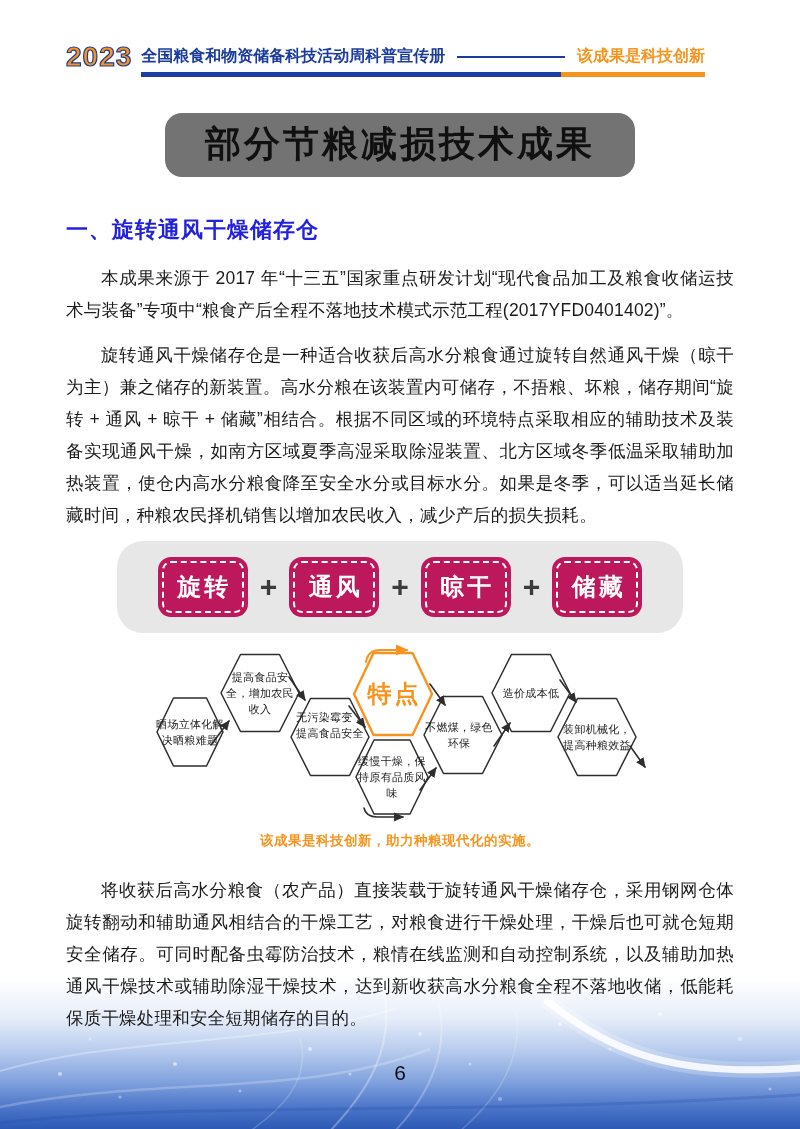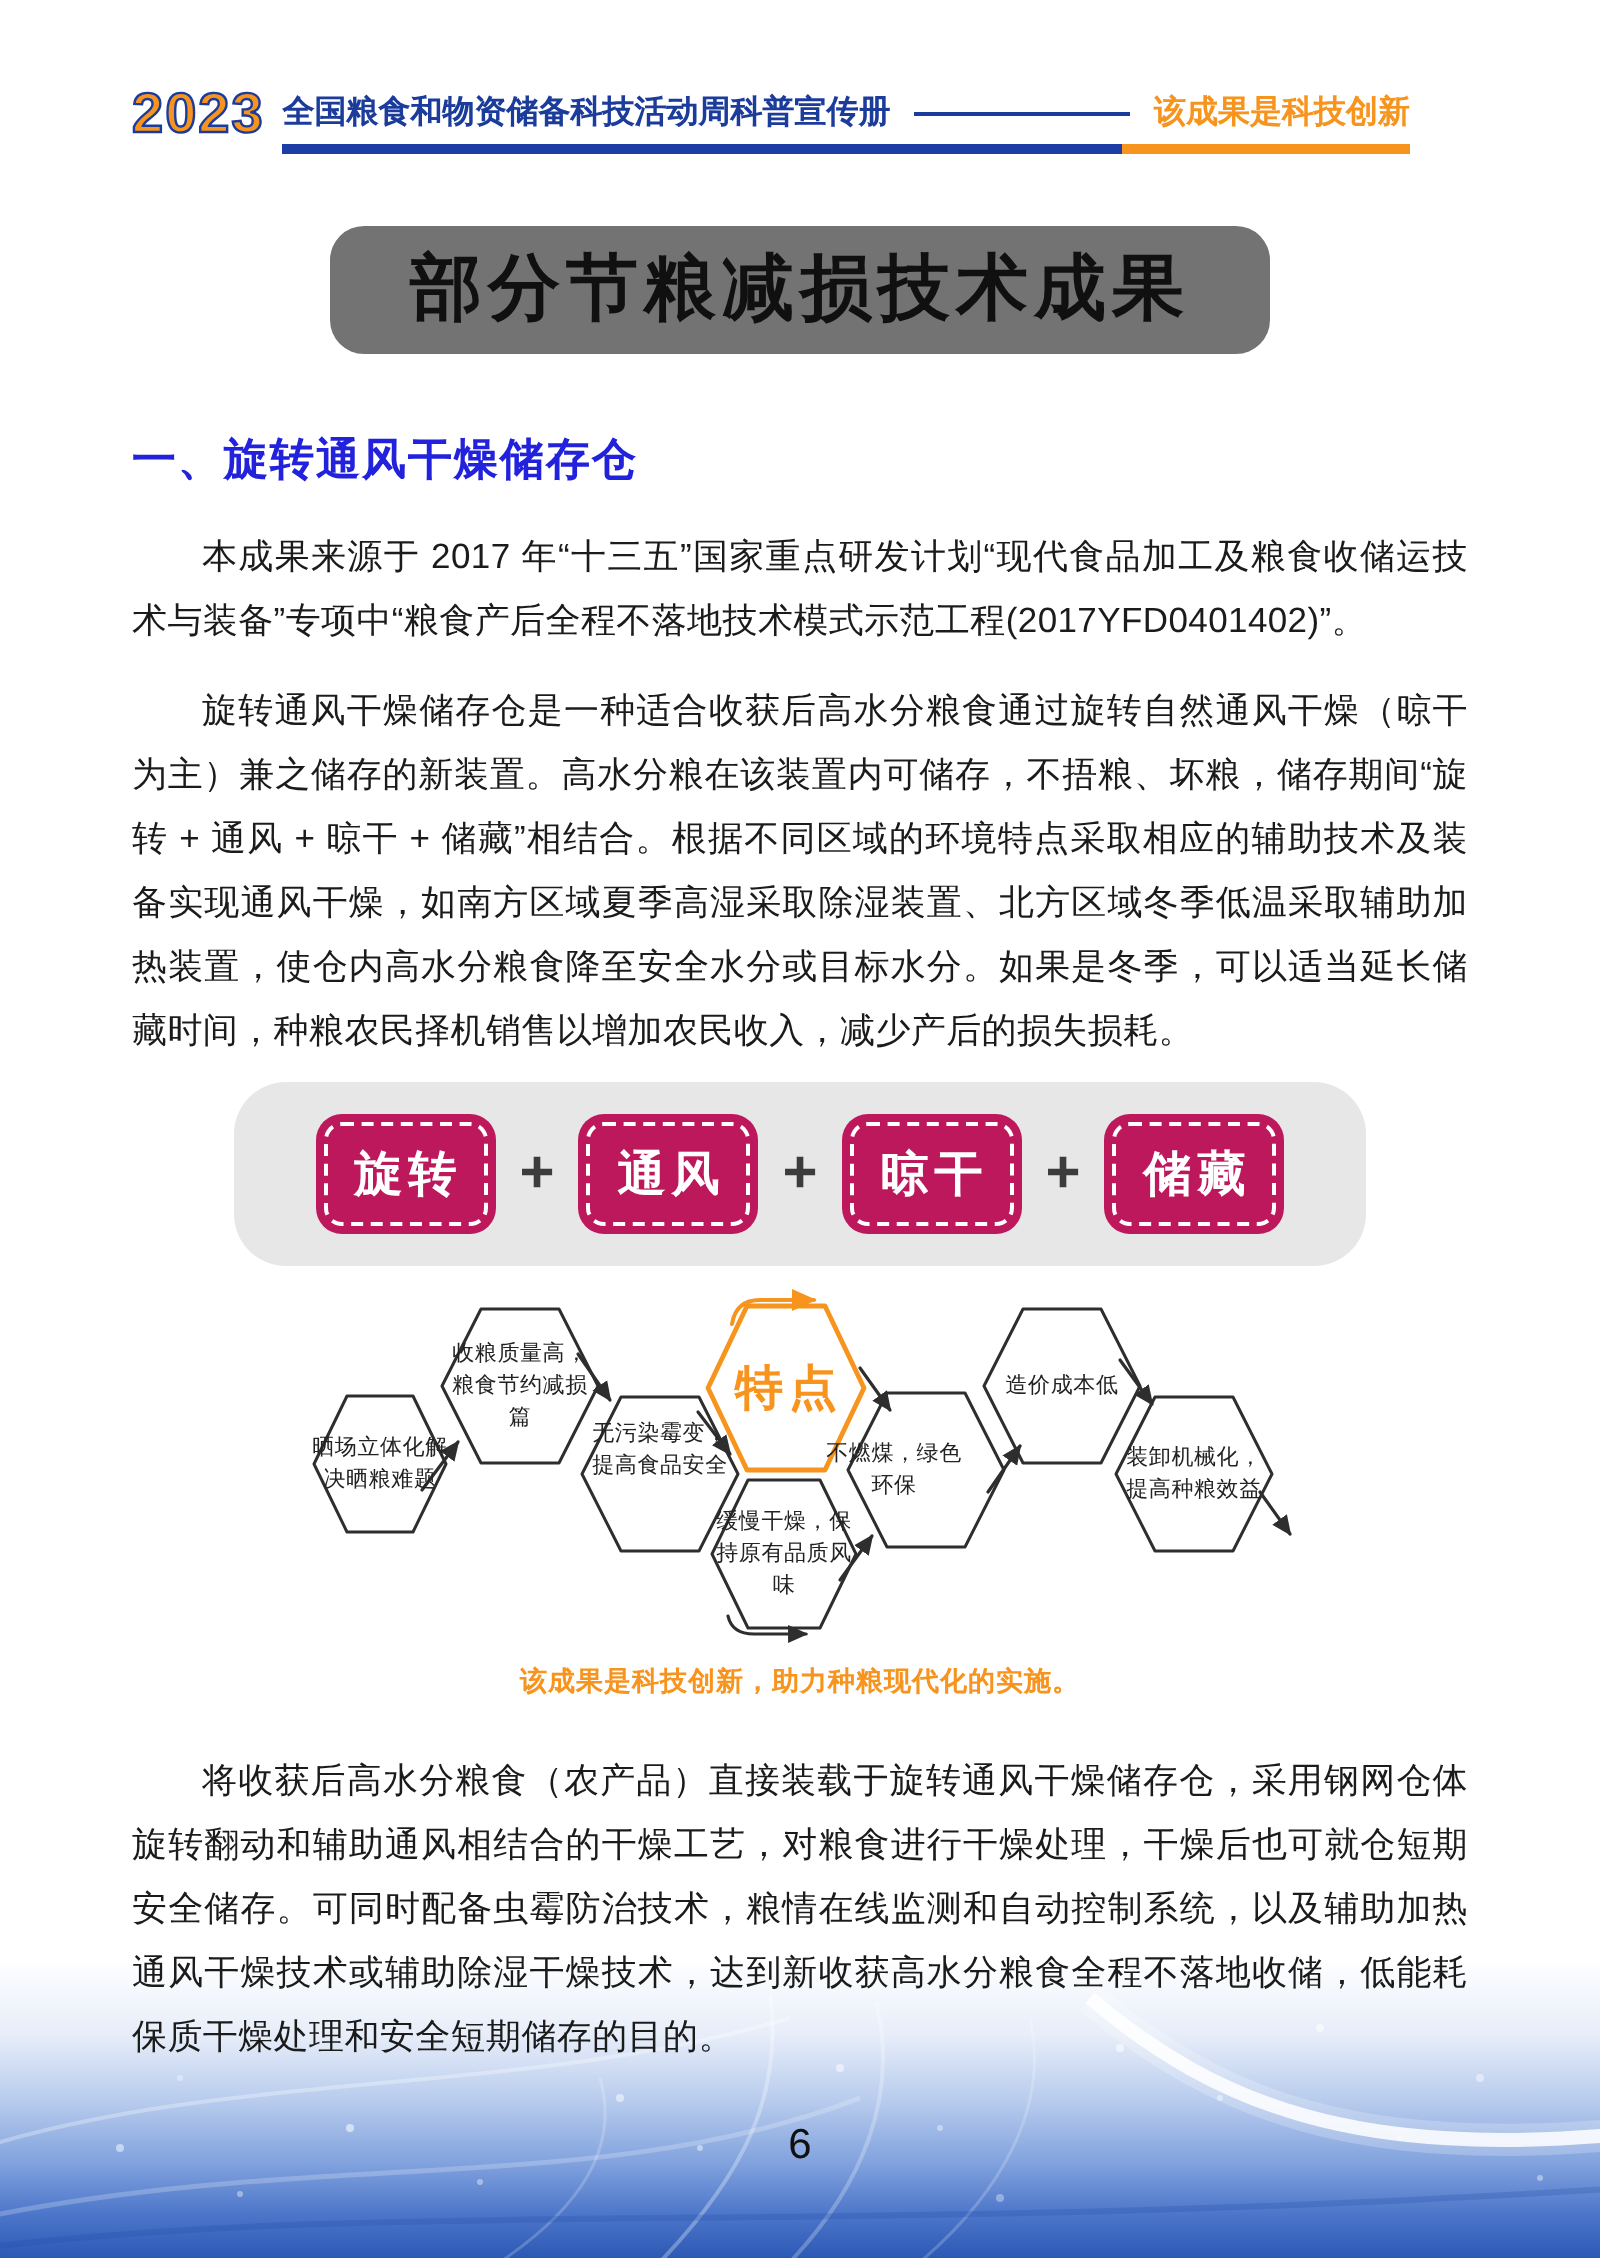--- a/index.html
+++ b/index.html
@@ -194,25 +194,25 @@
           <path d="M 291,47 L 306,68" marker-end="url(#ahB)"></path>
           <path d="M 281,153 L 297,131" marker-end="url(#ahB)"></path>
           <path d="M 355,109 L 371,86" marker-end="url(#ahB)"></path>
           <path d="M 421,43 L 437,65" marker-end="url(#ahB)"></path>
           <path d="M 491,109 L 506,130" marker-end="url(#ahB)"></path>
           <path d="M 225,171 Q 227,180 238,180 L 264,180" marker-end="url(#ahB)"></path>
         </g>
         <path d="M 227,25 Q 229,13 241,13 L 268,13" fill="none" stroke="#F7941E" stroke-width="2" stroke-linecap="round" marker-end="url(#ahO)"></path>
       </svg>
       <div class="hex-label" style="left:51px; top:95px; width:70px">晒场立体化解决晒粮难题</div>
-      <div class="hex-label" style="left:121px; top:56px; width:76px">收粮质量高，粮食节约减损篇</div>
+      <div class="hex-label" style="left:121px; top:56px; width:76px">提高食品安全，增加农民收入</div>
       <div class="hex-label" style="left:191px; top:88px; width:76px">无污染霉变，提高食品安全</div>
       <div class="hex-center-label" style="left:254px; top:57px">特点</div>
       <div class="hex-label" style="left:253px; top:140px; width:68px">缓慢干燥，保持原有品质风味</div>
-      <div class="hex-label" style="left:308px; top:98px; width:76px">不燃煤，绿色环保</div>
+      <div class="hex-label" style="left:320px; top:98px; width:76px">不燃煤，绿色环保</div>
       <div class="hex-label" style="left:392px; top:56px; width:80px">造价成本低</div>
       <div class="hex-label" style="left:458px; top:100px; width:76px">装卸机械化，提高种粮效益</div>
     </div>
 
     <div class="diagram-caption">该成果是科技创新，助力种粮现代化的实施。</div>
 
     <p class="body-para para3">将收获后高水分粮食（农产品）直接装载于旋转通风干燥储存仓，采用钢网仓体旋转翻动和辅助通风相结合的干燥工艺，对粮食进行干燥处理，干燥后也可就仓短期安全储存。可同时配备虫霉防治技术，粮情在线监测和自动控制系统，以及辅助加热通风干燥技术或辅助除湿干燥技术，达到新收获高水分粮食全程不落地收储，低能耗保质干燥处理和安全短期储存的目的。</p>
 
   </div>
 </div>

